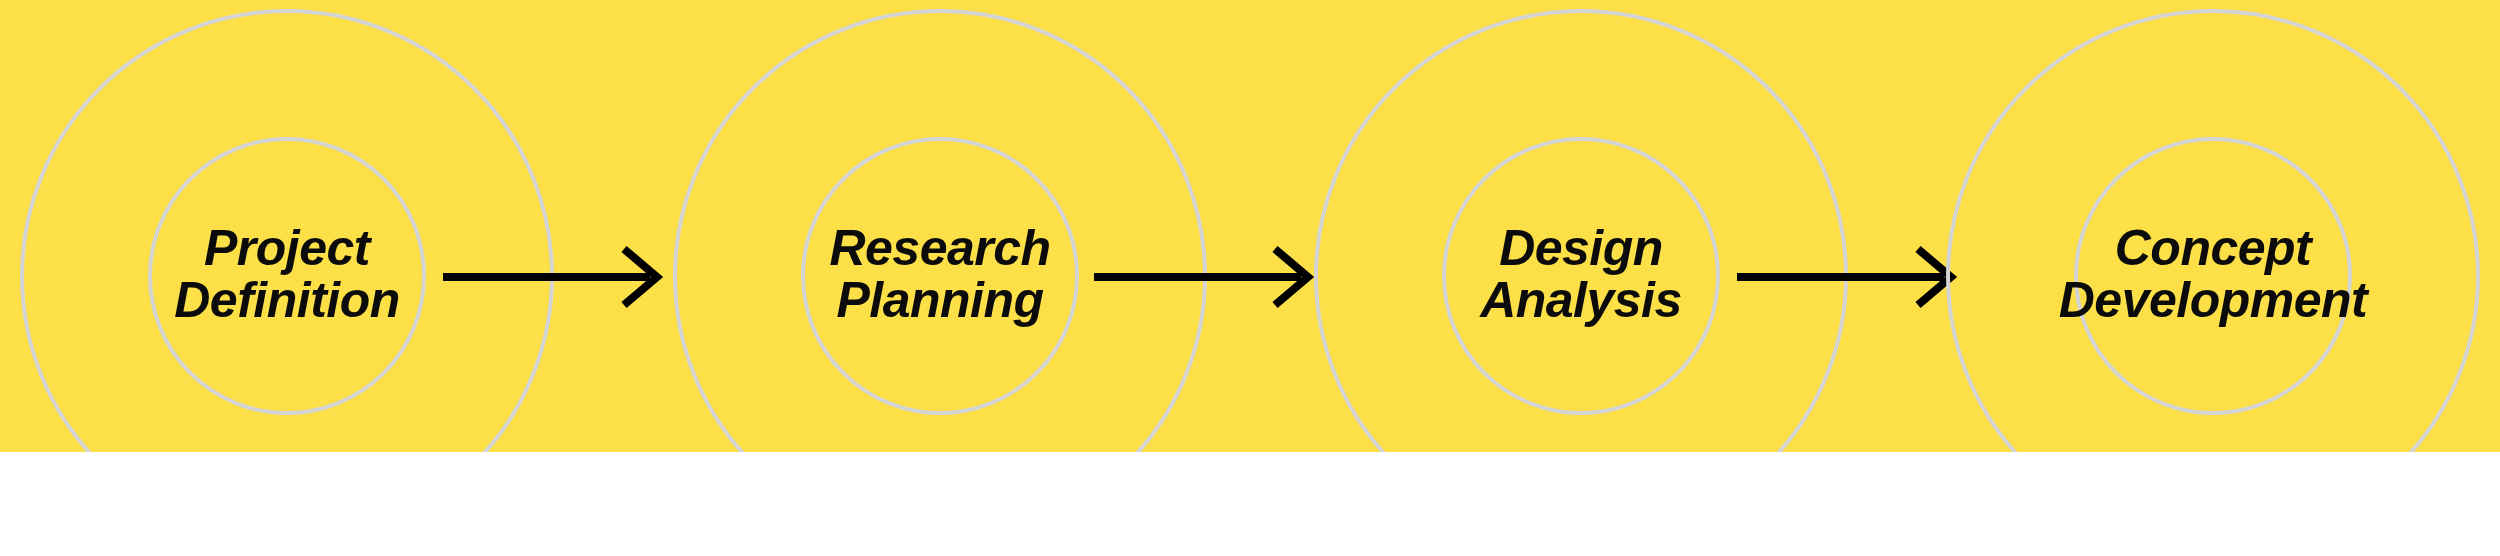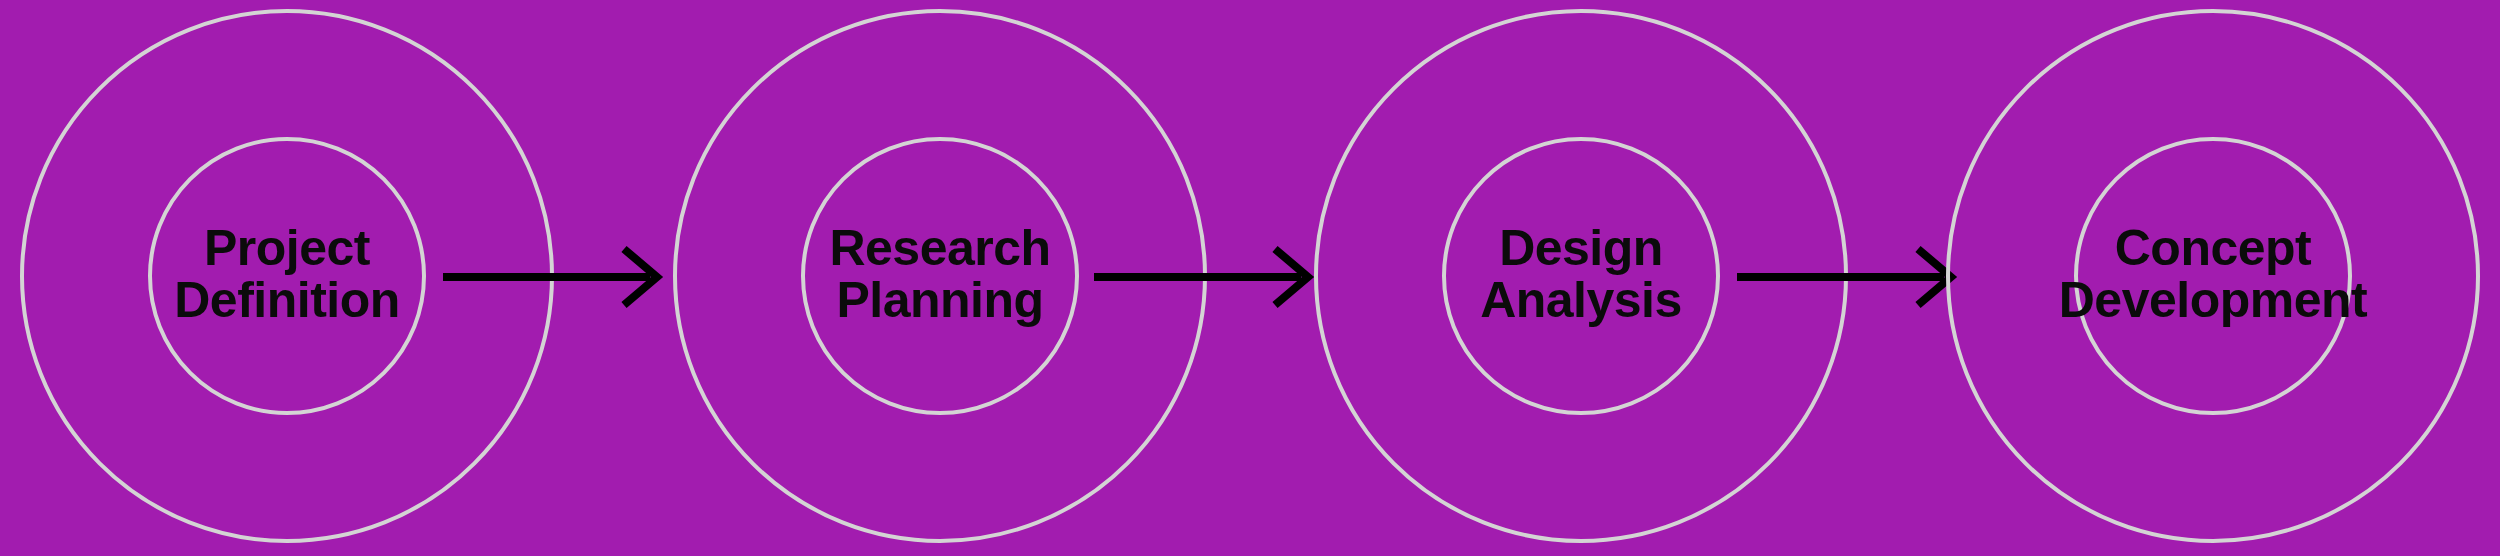--- a/index.html
+++ b/index.html
@@ -6,23 +6,24 @@
     margin: 0;
     padding: 0;
     background: #ffffff;
   }
   body {
     font-family: "Liberation Sans", sans-serif;
   }
   #stage {
     position: relative;
     width: 2500px;
-    height: 556px;
-    background: #a21caf;
+    height: 452px;
+    background: #fde047;
     overflow: hidden;
+    font-style: italic;
   }
   #diagram-svg {
     position: absolute;
     left: 0;
     top: 0;
     width: 2500px;
     height: 556px;
     display: block;
   }
   .node-label {

